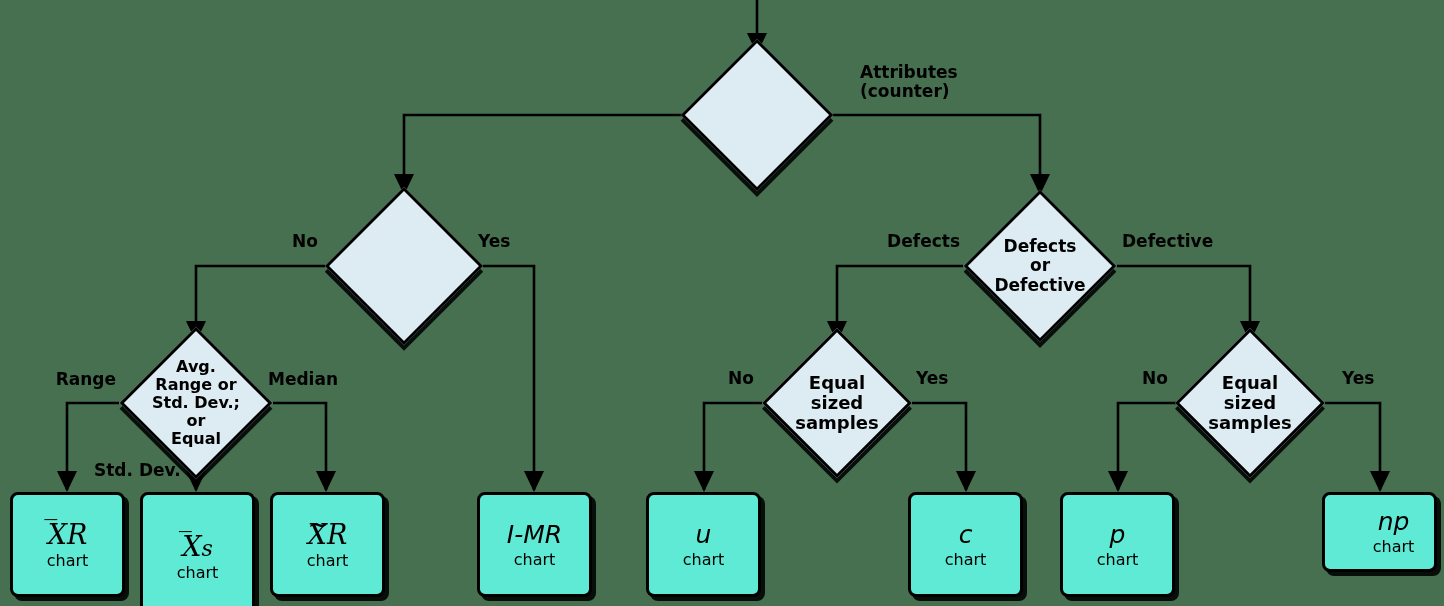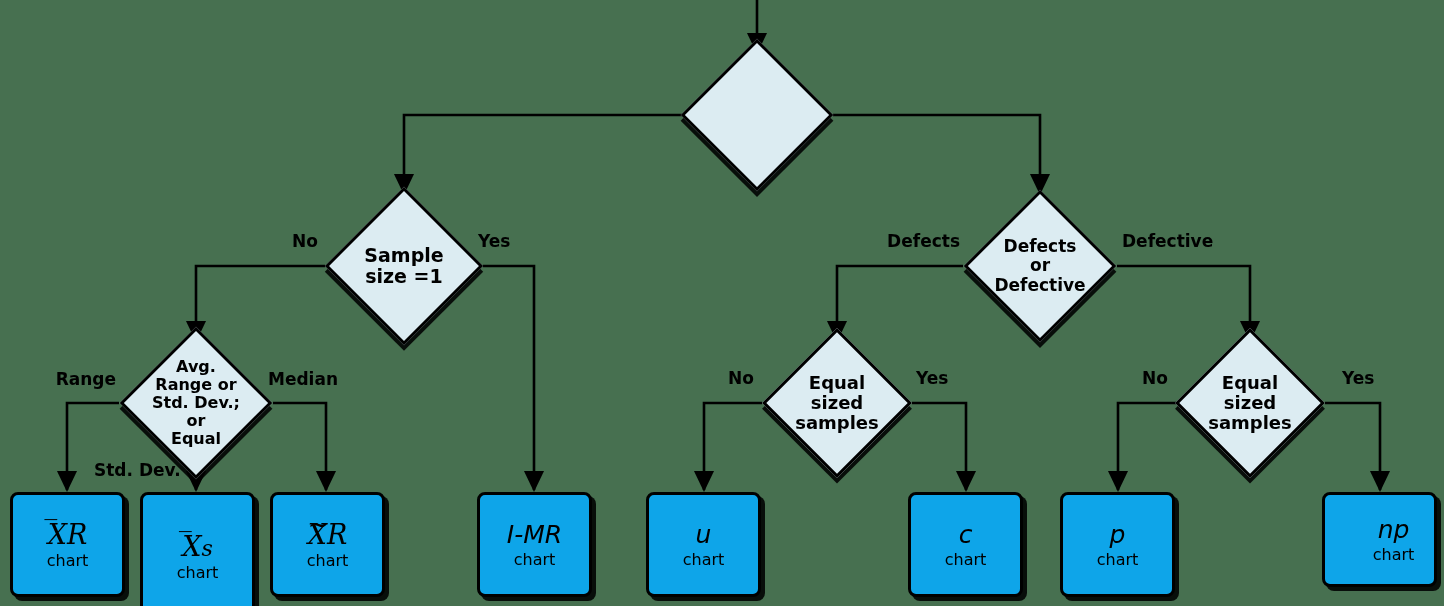--- a/index.html
+++ b/index.html
@@ -44,21 +44,21 @@
     font-weight: bold;
     color: #000;
     line-height: 1.12;
     pointer-events: none;
     white-space: pre-line;
   }
 
   
   .chartbox {
     position: absolute;
-    background: #0ea5e9;
+    background: #5eead4;
     border: 3px solid #000;
     border-radius: 8px;
     box-sizing: border-box;
     box-shadow: 4px 4px 0 rgba(0,0,0,0.88);
     display: flex;
     flex-direction: column;
     align-items: center;
     justify-content: center;
   }
   .chartbox .sym {
@@ -144,22 +144,20 @@
 
       <path d="M1176,403 L1118,403 L1118,490" marker-end="url(#arrow)"></path>
 
       <path d="M1325,403 L1380,403 L1380,490" marker-end="url(#arrow)"></path>
     </g>
   </svg>
 
   <div class="diamond" style="left:703px; top:61px; width:108px; height:108px;"></div>
 
   <div class="diamond" style="left:348px; top:210px; width:112px; height:112px;"></div>
-  <div class="diamond-label" style="left:330px; top:210px; width:148px; height:112px; font-size:19px;">Sample
-size  =1</div>
 
   <div class="diamond" style="left:142px; top:349px; width:108px; height:108px;"></div>
   <div class="diamond-label" style="left:133px; top:347px; width:126px; height:112px; font-size:16px;">Avg.
 Range or
 Std. Dev.;
 or
 Equal</div>
 
   <div class="diamond" style="left:986px; top:212px; width:108px; height:108px;"></div>
   <div class="diamond-label" style="left:976px; top:212px; width:128px; height:108px; font-size:17px;">Defects
@@ -170,20 +168,22 @@
   <div class="diamond-label" style="left:772px; top:350px; width:130px; height:106px; font-size:18px;">Equal
 sized
 samples</div>
 
   <div class="diamond" style="left:1197px; top:350px; width:106px; height:106px;"></div>
   <div class="diamond-label" style="left:1185px; top:350px; width:130px; height:106px; font-size:18px;">Equal
 sized
 samples</div>
 
 
+  <div class="elabel l" style="left:860px; top:63px; width:150px;">Attributes
+(counter)</div>
 
   <div class="elabel r" style="left:240px; top:232px; width:78px;">No</div>
 
   <div class="elabel l" style="left:478px; top:232px; width:70px;">Yes</div>
 
   <div class="elabel r" style="left:36px; top:370px; width:80px;">Range</div>
 
   <div class="elabel l" style="left:94px; top:461px; width:100px;">Std. Dev.</div>
 
   <div class="elabel l" style="left:268px; top:370px; width:90px;">Median</div>
@@ -234,18 +234,18 @@
   <div class="chartbox" style="left:908px; top:492px; width:115px; height:105px;">
     <div class="sym sans">c</div>
     <div class="word">chart</div>
   </div>
 
   <div class="chartbox" style="left:1060px; top:492px; width:115px; height:105px;">
     <div class="sym sans">p</div>
     <div class="word">chart</div>
   </div>
 
-  <div class="chartbox" style="left:1322px; top:492px; width:115px; height:95px;padding-left:28px;">
+  <div class="chartbox" style="left:1322px; top:492px; width:115px; height:80px;padding-left:28px;">
     <div class="sym sans">np</div>
     <div class="word">chart</div>
   </div>
 
 </div>
 
 </body></html>

